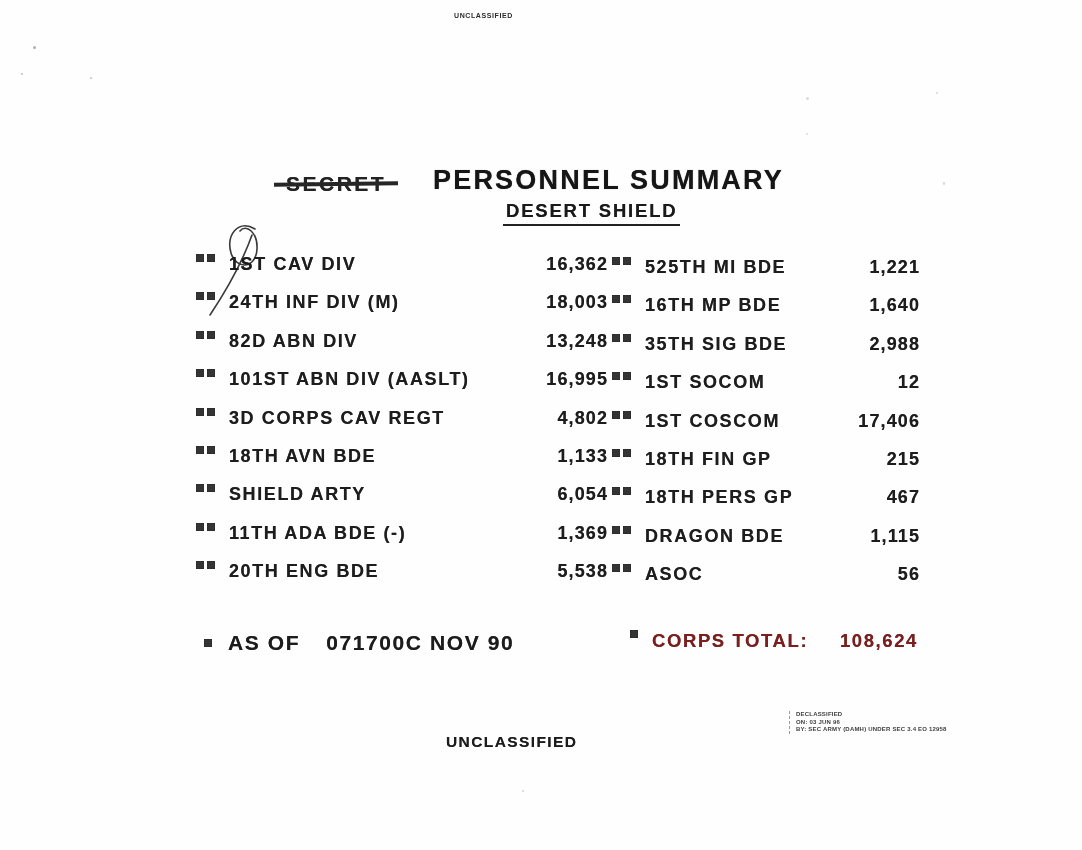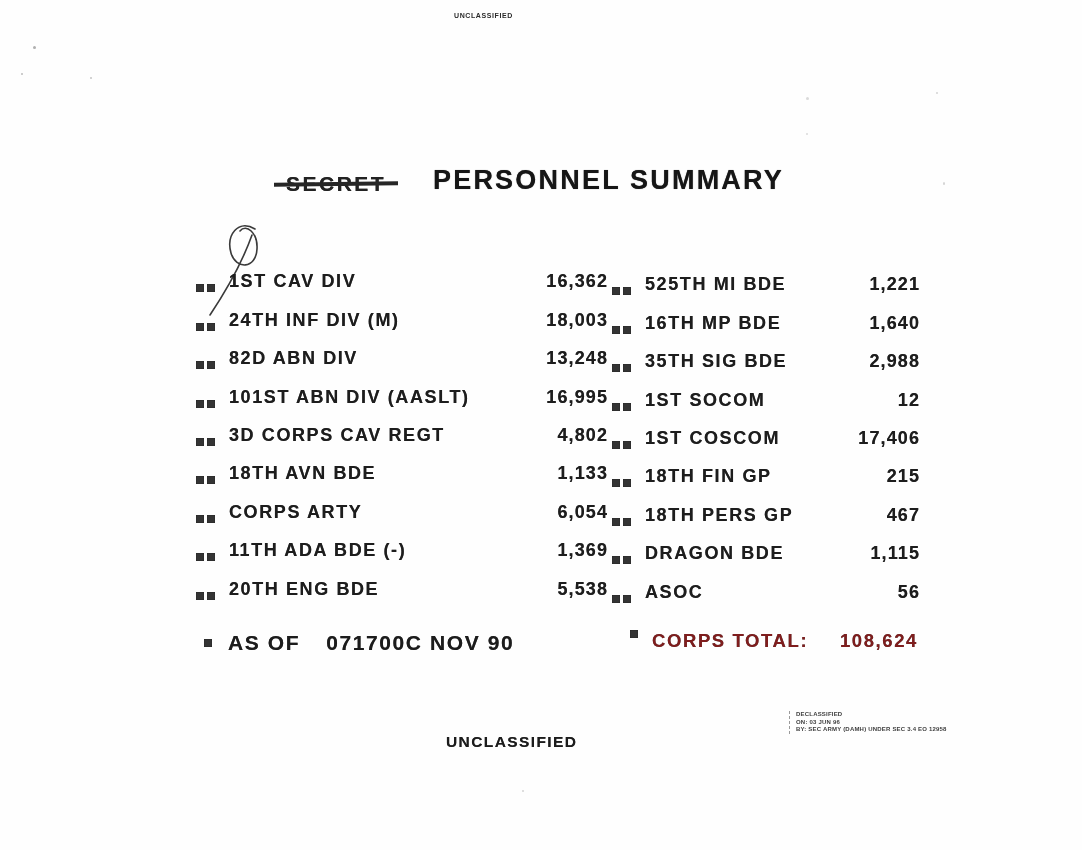--- a/index.html
+++ b/index.html
@@ -46,21 +46,21 @@
     border-bottom:2.5px solid #222; padding:0 3px 2px 3px;
     text-shadow:0 0 0.5px rgba(20,20,20,0.7);
     white-space:nowrap;
   }
 
   
   .col { position:absolute; }
   .col-left  { left:196px; top:254px; width:412px; }
   .col-right { left:612px; top:257px; width:308px; }
   .row {
-    display:flex; align-items:flex-end; height:38.4px;
+    display:flex; align-items:flex-start; height:38.4px;
     font-size:18px; font-weight:700; letter-spacing:1.6px;
     color:#1d1d1d; text-shadow:0 0 0.5px rgba(25,25,25,0.7);
   }
   .bullets { display:flex; gap:3px; margin-right:14px; flex:0 0 auto; }
   .bullet {
     width:8px; height:8px; background:#343434;
     box-shadow:inset 0 0 1px #000;
   }
   .unit { white-space:nowrap; }
   .count { margin-left:auto; letter-spacing:1.1px; white-space:nowrap; }
@@ -114,20 +114,21 @@
 
 <div class="page">
 
   <div class="top-class">UNCLASSIFIED</div>
 
   <span class="secret">
     <span>SECRET</span>
     <span class="strike"></span>
   </span>
   <div class="title">PERSONNEL SUMMARY</div>
+  <div class="subtitle">DESERT SHIELD</div>
 
   <svg class="doodle" width="80" height="110" viewBox="0 0 80 110">
     <path d="M55,14 C38,4 26,20 31,38 C36,55 56,54 57,34 C58,18 46,8 40,16" fill="none" stroke="#3a3a3a" stroke-width="1.6" stroke-linecap="round"></path>
     <path d="M52,20 C42,48 26,76 10,100" fill="none" stroke="#3a3a3a" stroke-width="1.6" stroke-linecap="round"></path>
   </svg>
 
   <div class="col col-left">
     <div class="row">
       <span class="bullets">
           <span class="bullet"></span>
@@ -174,21 +175,21 @@
           <span class="bullet"></span>
         </span>
       <span class="unit">18TH AVN BDE</span>
       <span class="count">1,133</span>
     </div>
     <div class="row">
       <span class="bullets">
           <span class="bullet"></span>
           <span class="bullet"></span>
         </span>
-      <span class="unit">CORPS ARTY</span>
+      <span class="unit">SHIELD ARTY</span>
       <span class="count">6,054</span>
     </div>
     <div class="row">
       <span class="bullets">
           <span class="bullet"></span>
           <span class="bullet"></span>
         </span>
       <span class="unit">11TH ADA BDE (-)</span>
       <span class="count">1,369</span>
     </div>

